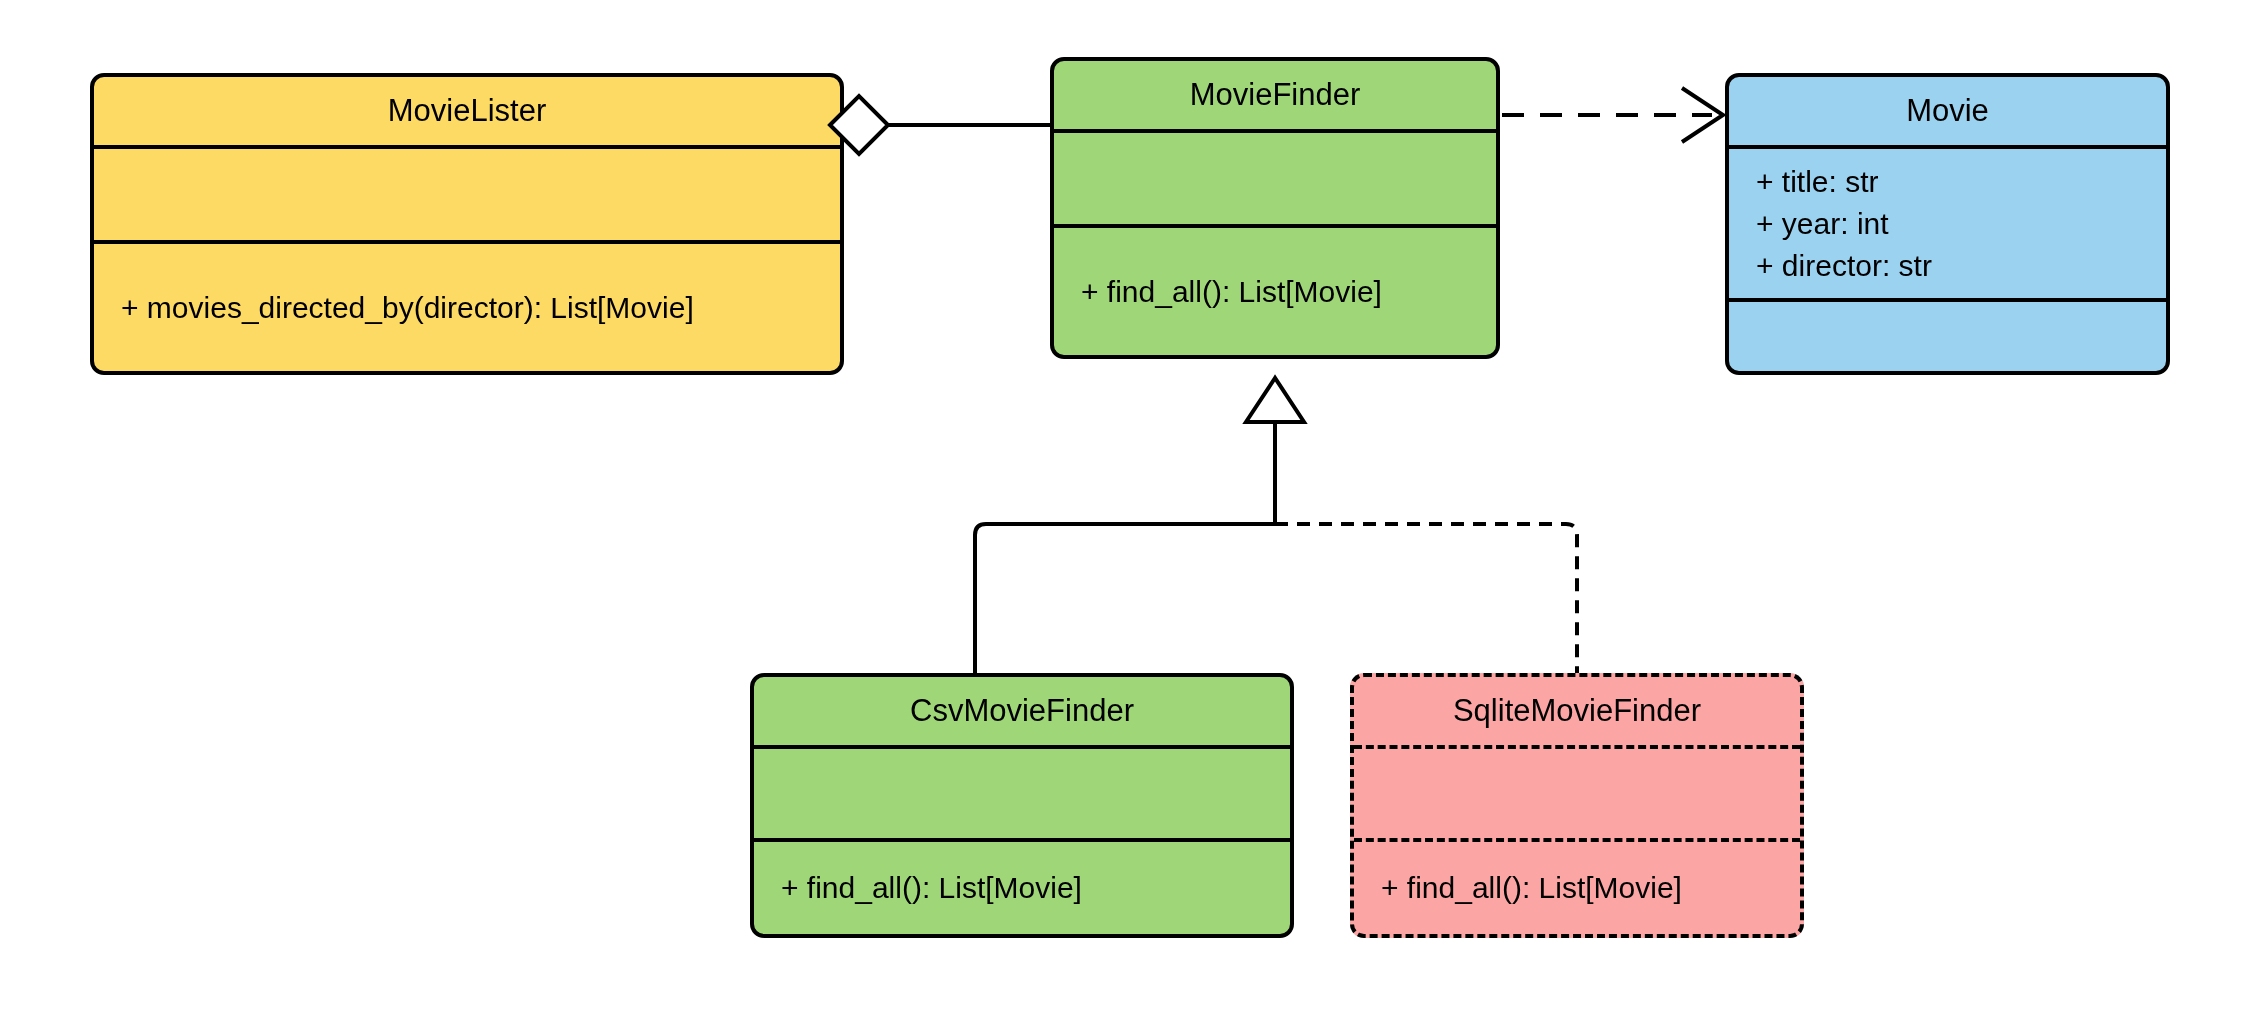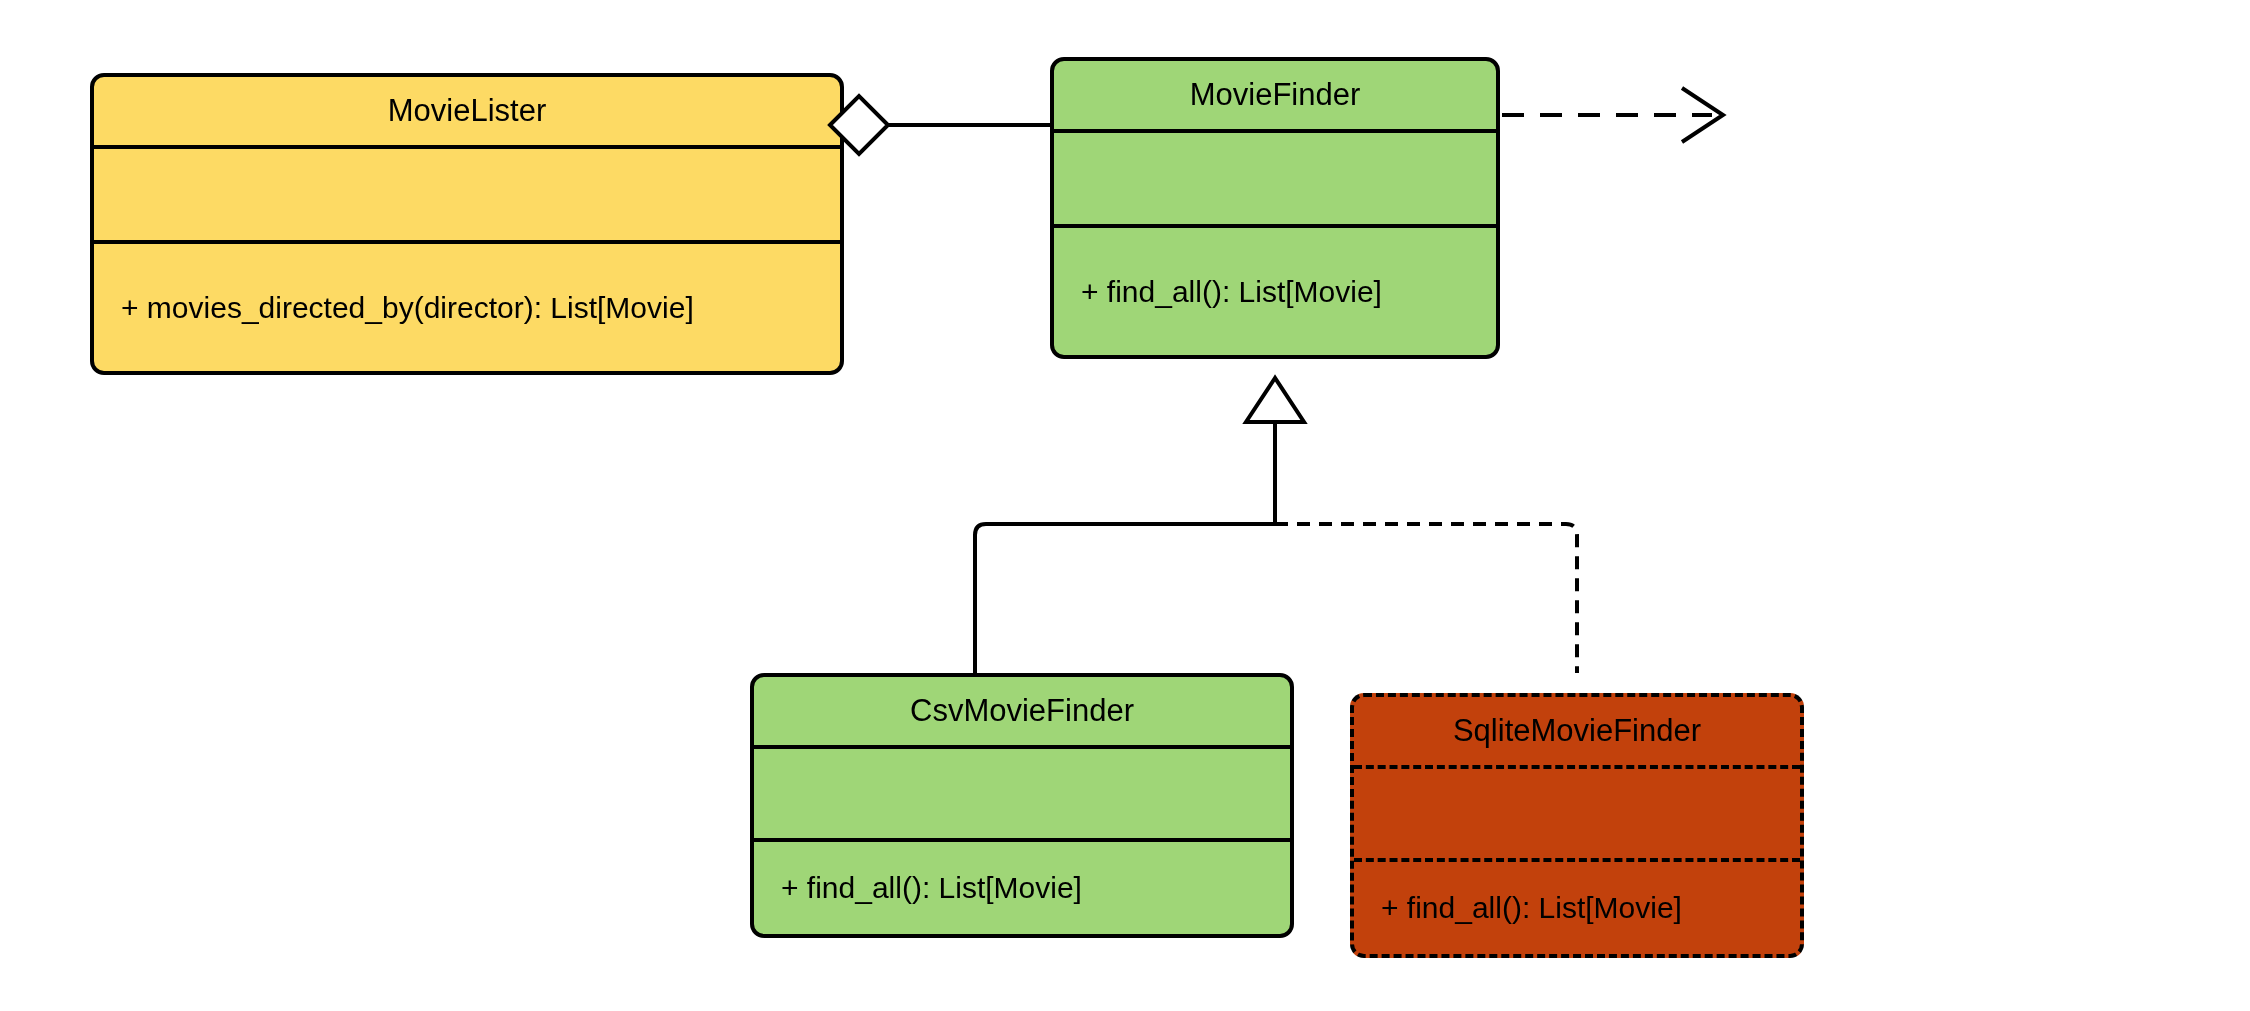--- a/index.html
+++ b/index.html
@@ -64,30 +64,39 @@
   </div>
 
   <div class="uml-class" style="left:1050px; top:57px; width:450px; height:302px; background:#9FD677;">
     <div class="compartment title-compartment" style="height:68px;">MovieFinder</div>
     <div class="compartment attrs-compartment sep" style="height:95px;"></div>
     <div class="compartment methods-compartment sep grow">
       <div class="member">+ find_all(): List[Movie]</div>
     </div>
   </div>
 
+  <div class="uml-class" style="left:1725px; top:73px; width:445px; height:302px; background:#9BD2F0;">
+    <div class="compartment title-compartment" style="height:68px;">Movie</div>
+    <div class="compartment attrs-compartment sep" style="height:153px;">
+      <div class="member">+ title: str</div>
+      <div class="member">+ year: int</div>
+      <div class="member">+ director: str</div>
+    </div>
+    <div class="compartment methods-compartment sep grow"></div>
+  </div>
 
   <div class="uml-class" style="left:750px; top:673px; width:544px; height:265px; background:#9FD677;">
     <div class="compartment title-compartment" style="height:68px;">CsvMovieFinder</div>
     <div class="compartment attrs-compartment sep" style="height:93px;"></div>
     <div class="compartment methods-compartment sep grow">
       <div class="member">+ find_all(): List[Movie]</div>
     </div>
   </div>
 
-  <div class="uml-class dashed" style="left:1350px; top:693px; width:454px; height:265px; background:#c2410c;">
+  <div class="uml-class dashed" style="left:1350px; top:673px; width:454px; height:265px; background:#fca5a5;">
     <div class="compartment title-compartment" style="height:68px;">SqliteMovieFinder</div>
     <div class="compartment attrs-compartment sep" style="height:93px;"></div>
     <div class="compartment methods-compartment sep grow">
       <div class="member">+ find_all(): List[Movie]</div>
     </div>
   </div>
 
   <svg class="connector-layer" viewBox="0 0 2250 1011">
     
     <g>

